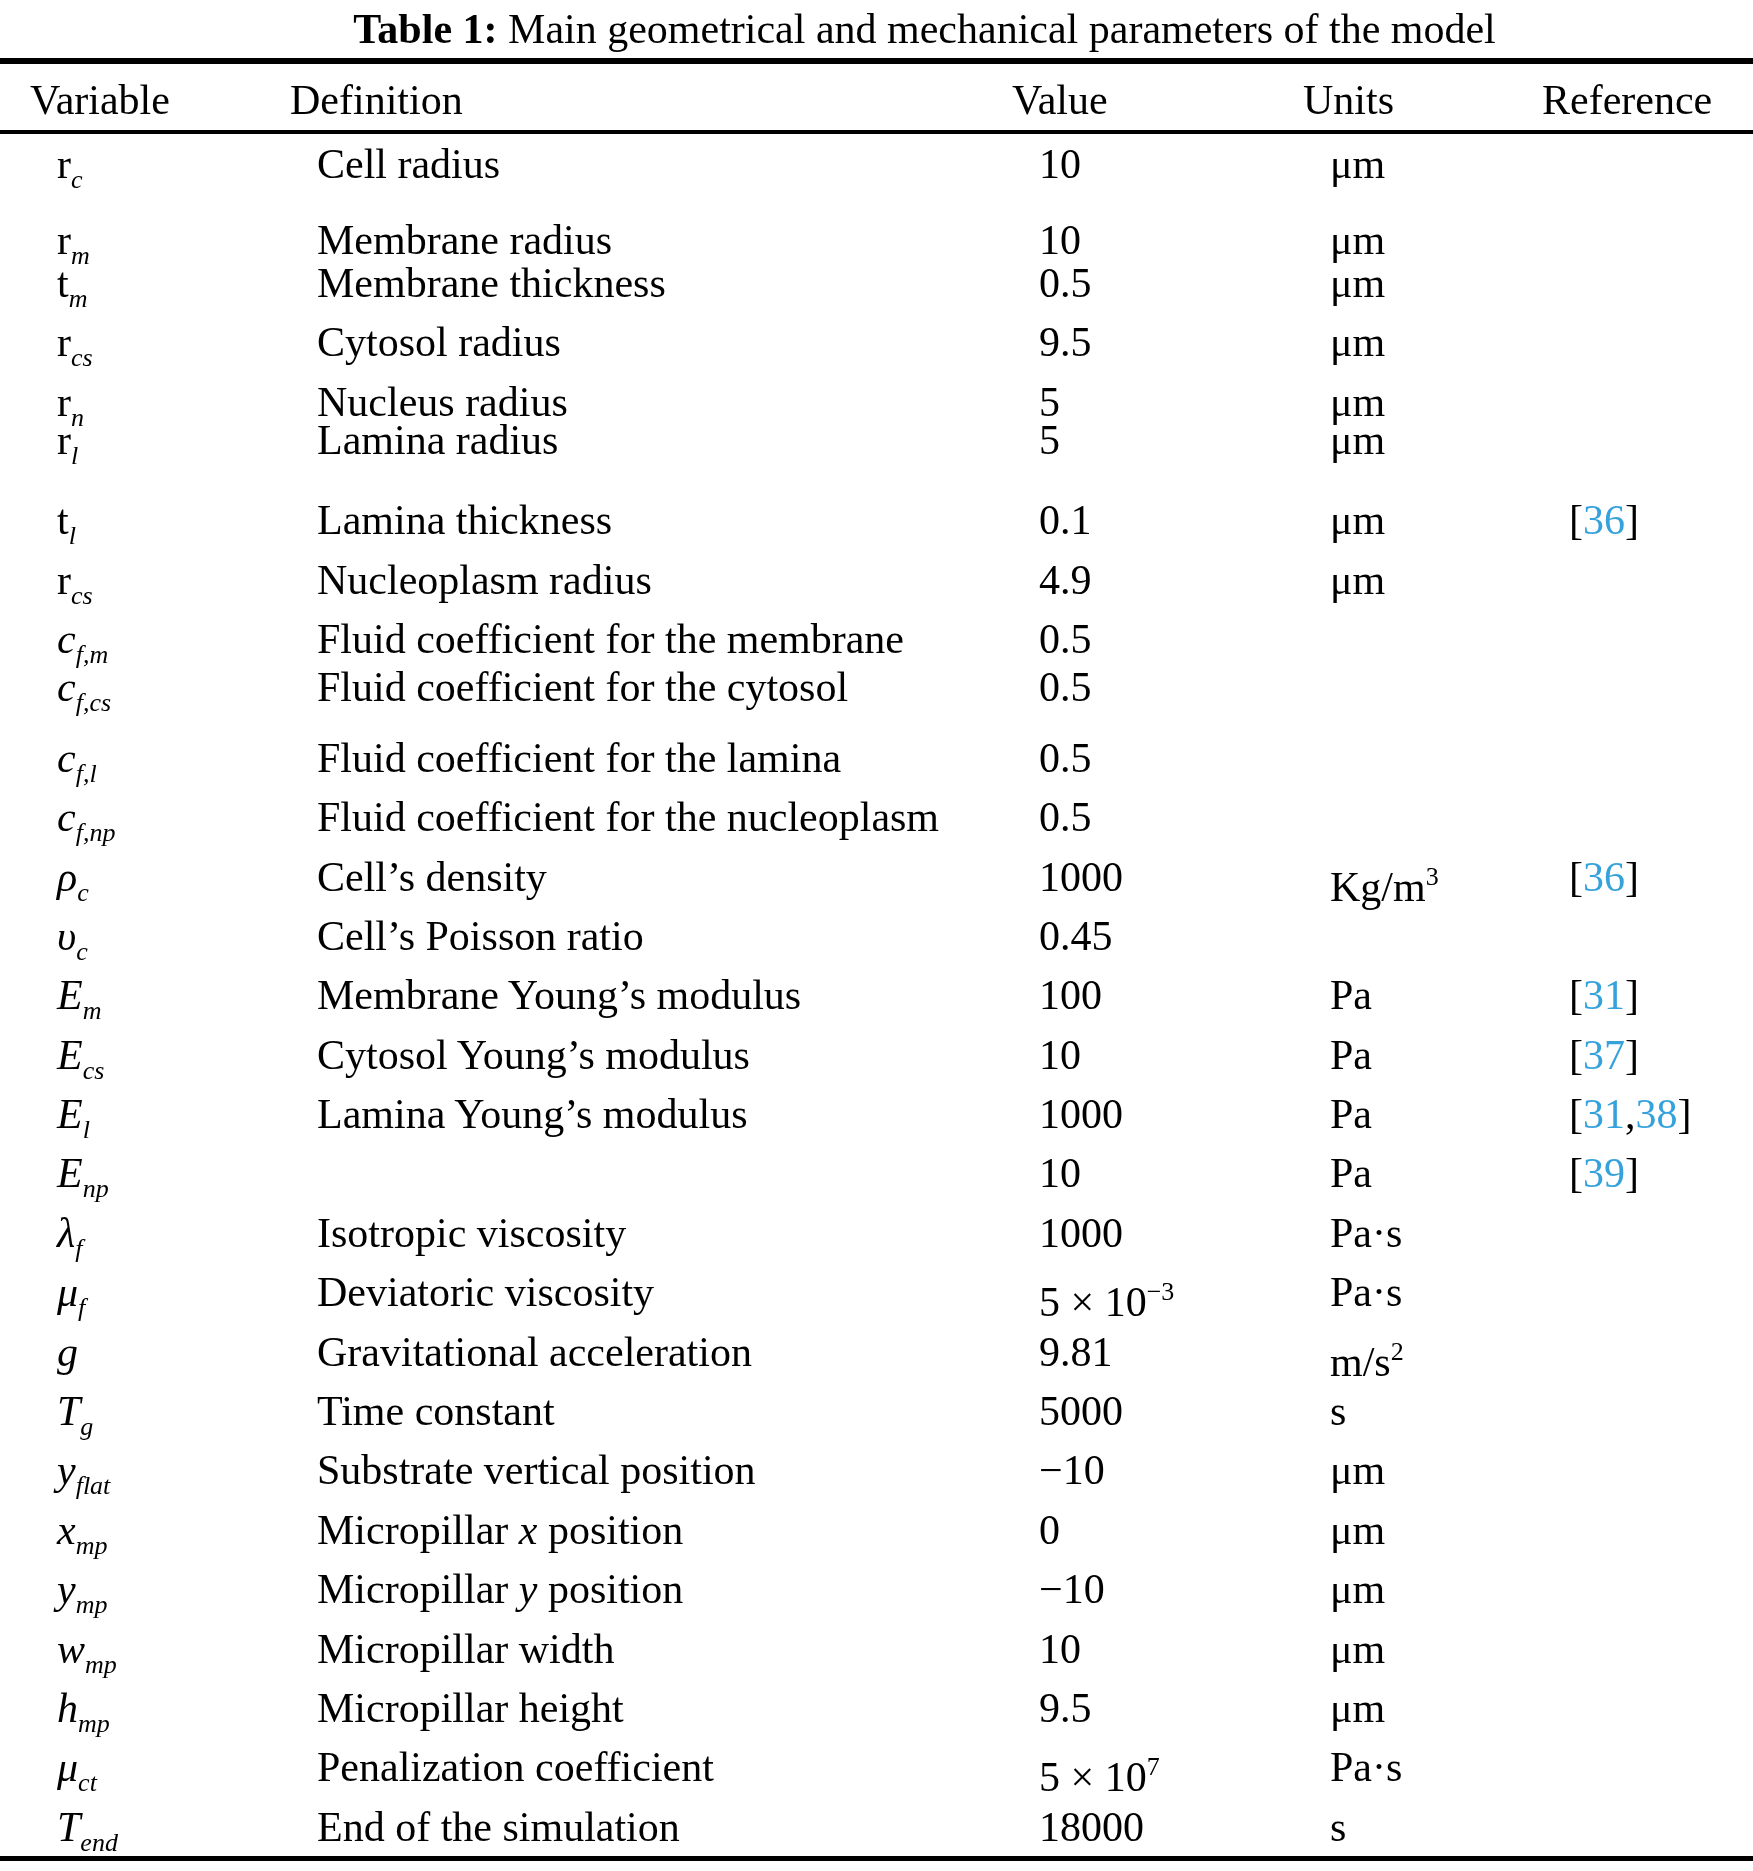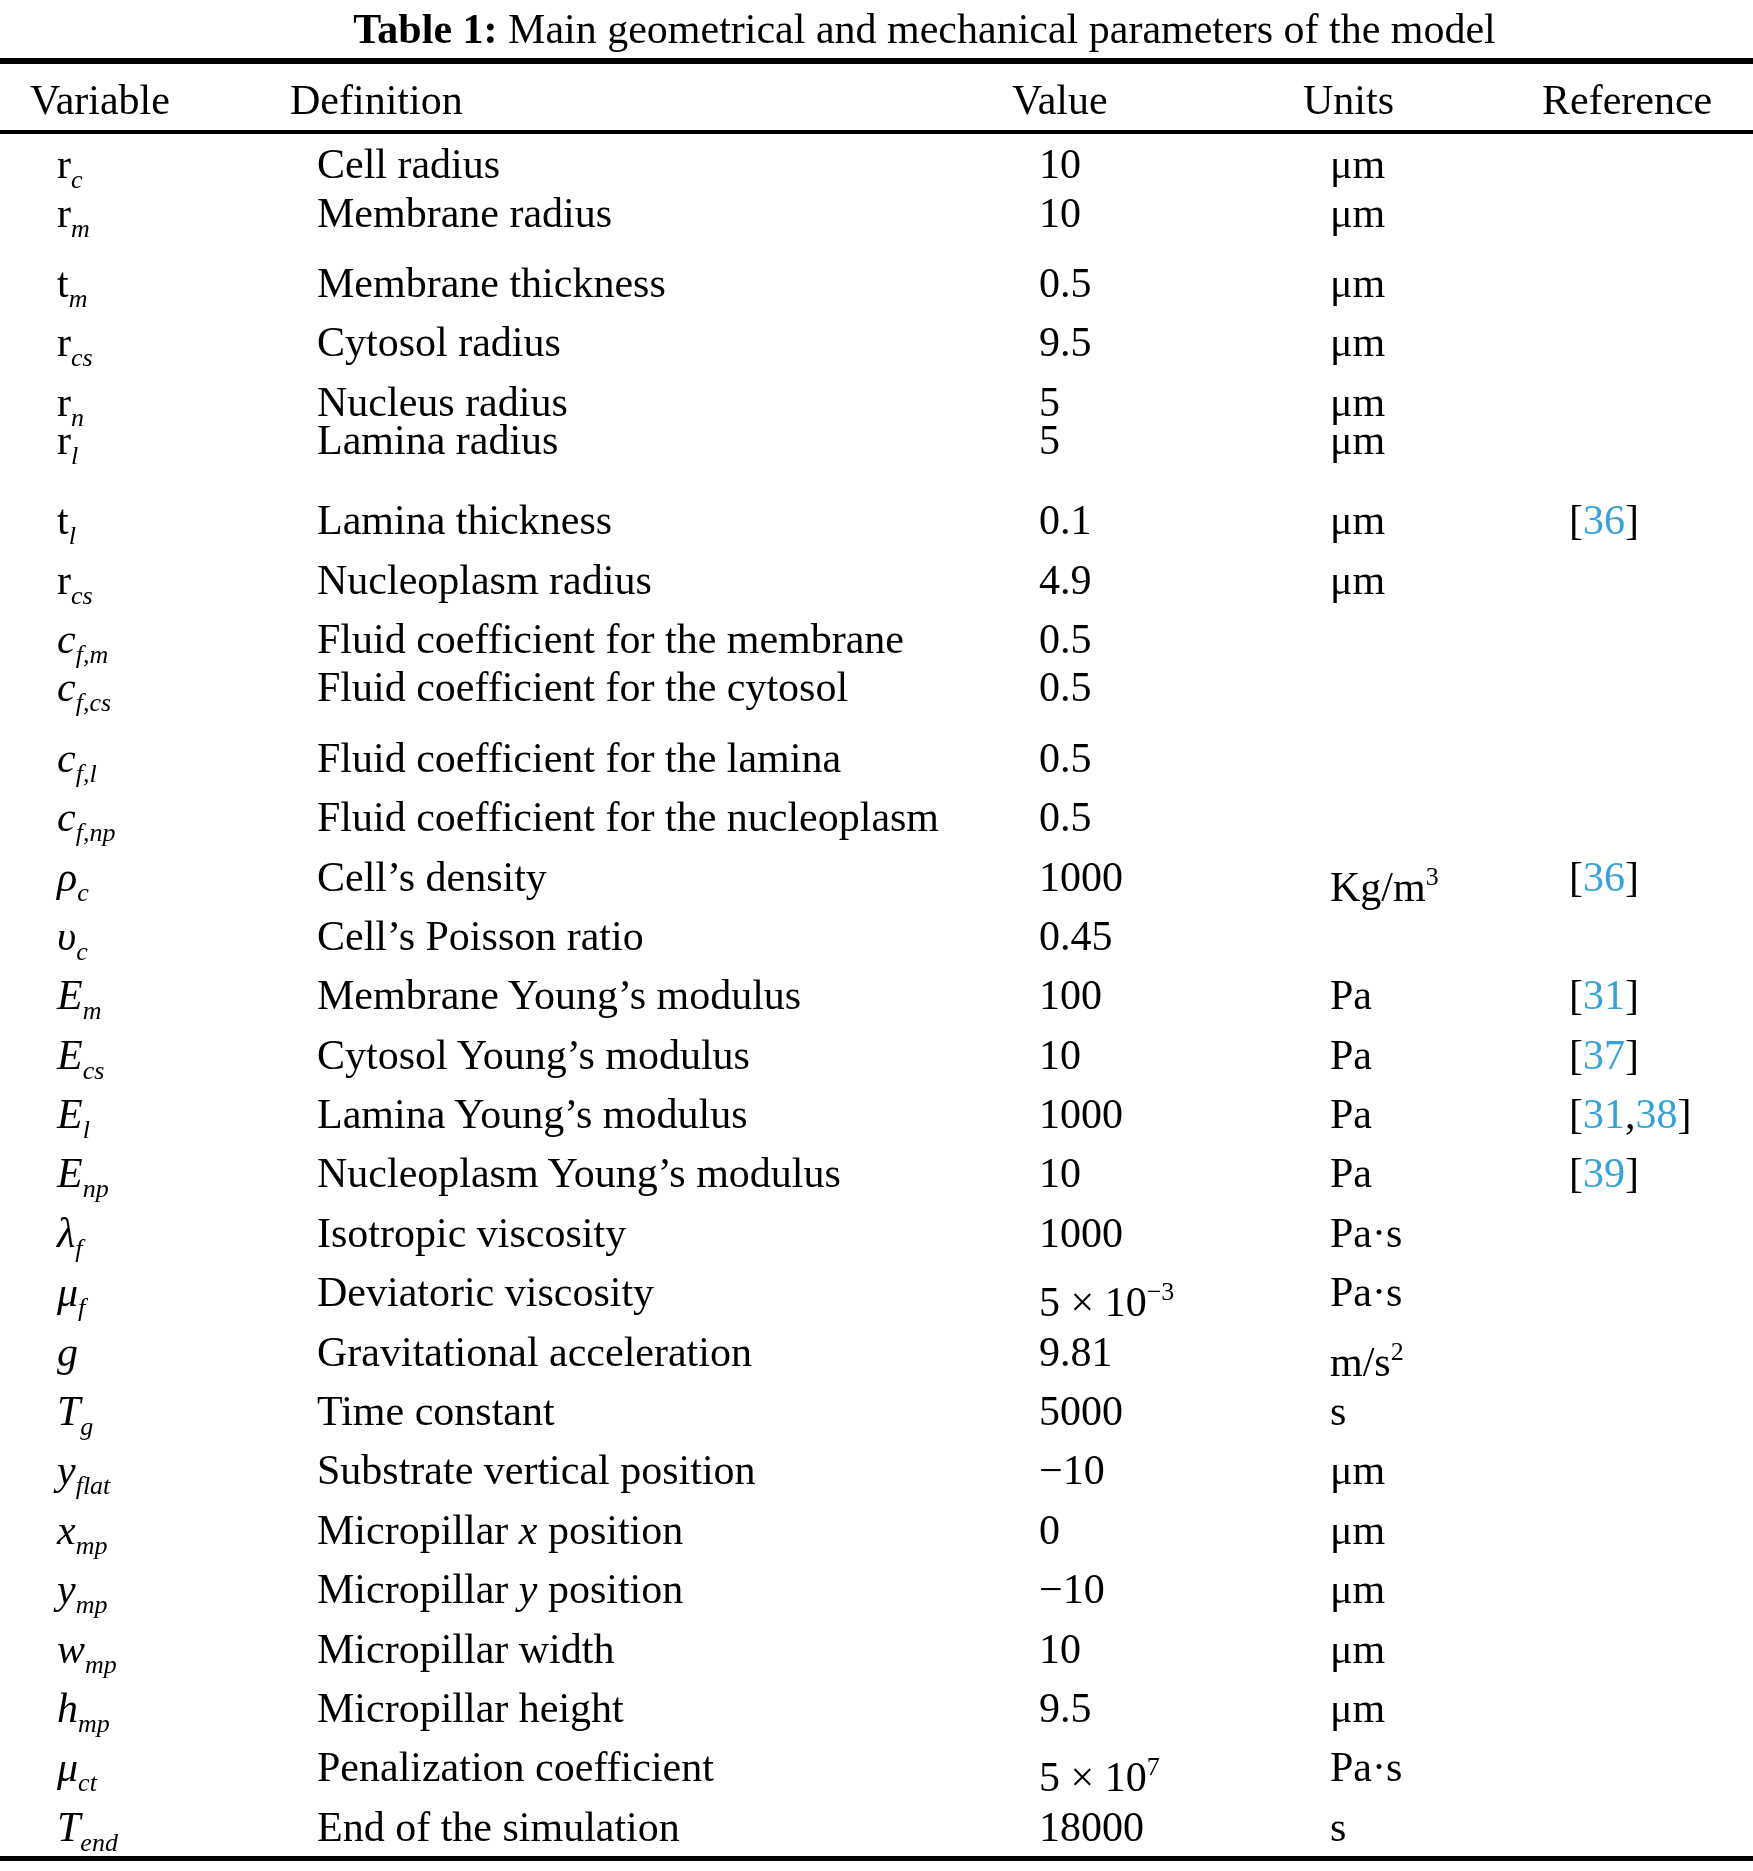--- a/index.html
+++ b/index.html
@@ -71,21 +71,21 @@
   <div class="rule mid"></div>
 
   <div id="rows-container">
       <div class="row" style="top: 134px;">
       <span class="cell c-var"><span>r</span><span class="sub">c</span></span>
       <span class="cell c-def"><span>Cell radius</span></span>
       <span class="cell c-val"><span>10</span></span>
       <span class="cell c-unit"><span>μm</span></span>
       <span class="cell c-ref"></span>
     </div>
-      <div class="row" style="top: 183px; padding-left: 16px;">
+      <div class="row" style="top: 210px; padding-left: 16px;">
       <span class="cell c-var"><span>r</span><span class="sub">m</span></span>
       <span class="cell c-def"><span>Membrane radius</span></span>
       <span class="cell c-val"><span>10</span></span>
       <span class="cell c-unit"><span>μm</span></span>
       <span class="cell c-ref"></span>
     </div>
       <div class="row" style="top: 252.8px;">
       <span class="cell c-var"><span>t</span><span class="sub">m</span></span>
       <span class="cell c-def"><span>Membrane thickness</span></span>
       <span class="cell c-val"><span>0.5</span></span>
@@ -185,21 +185,20 @@
     </div>
       <div class="row" style="top: 1084.1px;">
       <span class="cell c-var"><span class="it">E</span><span class="sub">l</span></span>
       <span class="cell c-def"><span>Lamina Young’s modulus</span></span>
       <span class="cell c-val"><span>1000</span></span>
       <span class="cell c-unit"><span>Pa</span></span>
       <span class="cell c-ref"><span>[</span><span class="cite">31</span><span>,</span><span class="cite">38</span><span>]</span></span>
     </div>
       <div class="row" style="top: 1143.4px;">
       <span class="cell c-var"><span class="it">E</span><span class="sub">np</span></span>
-      <span class="cell c-def"><span>Nucleoplasm Young’s modulus</span></span>
       <span class="cell c-val"><span>10</span></span>
       <span class="cell c-unit"><span>Pa</span></span>
       <span class="cell c-ref"><span>[</span><span class="cite">39</span><span>]</span></span>
     </div>
       <div class="row" style="top: 1202.8px;">
       <span class="cell c-var"><span class="it">λ</span><span class="sub">f</span></span>
       <span class="cell c-def"><span>Isotropic viscosity</span></span>
       <span class="cell c-val"><span>1000</span></span>
       <span class="cell c-unit"><span>Pa·s</span></span>
       <span class="cell c-ref"></span>

